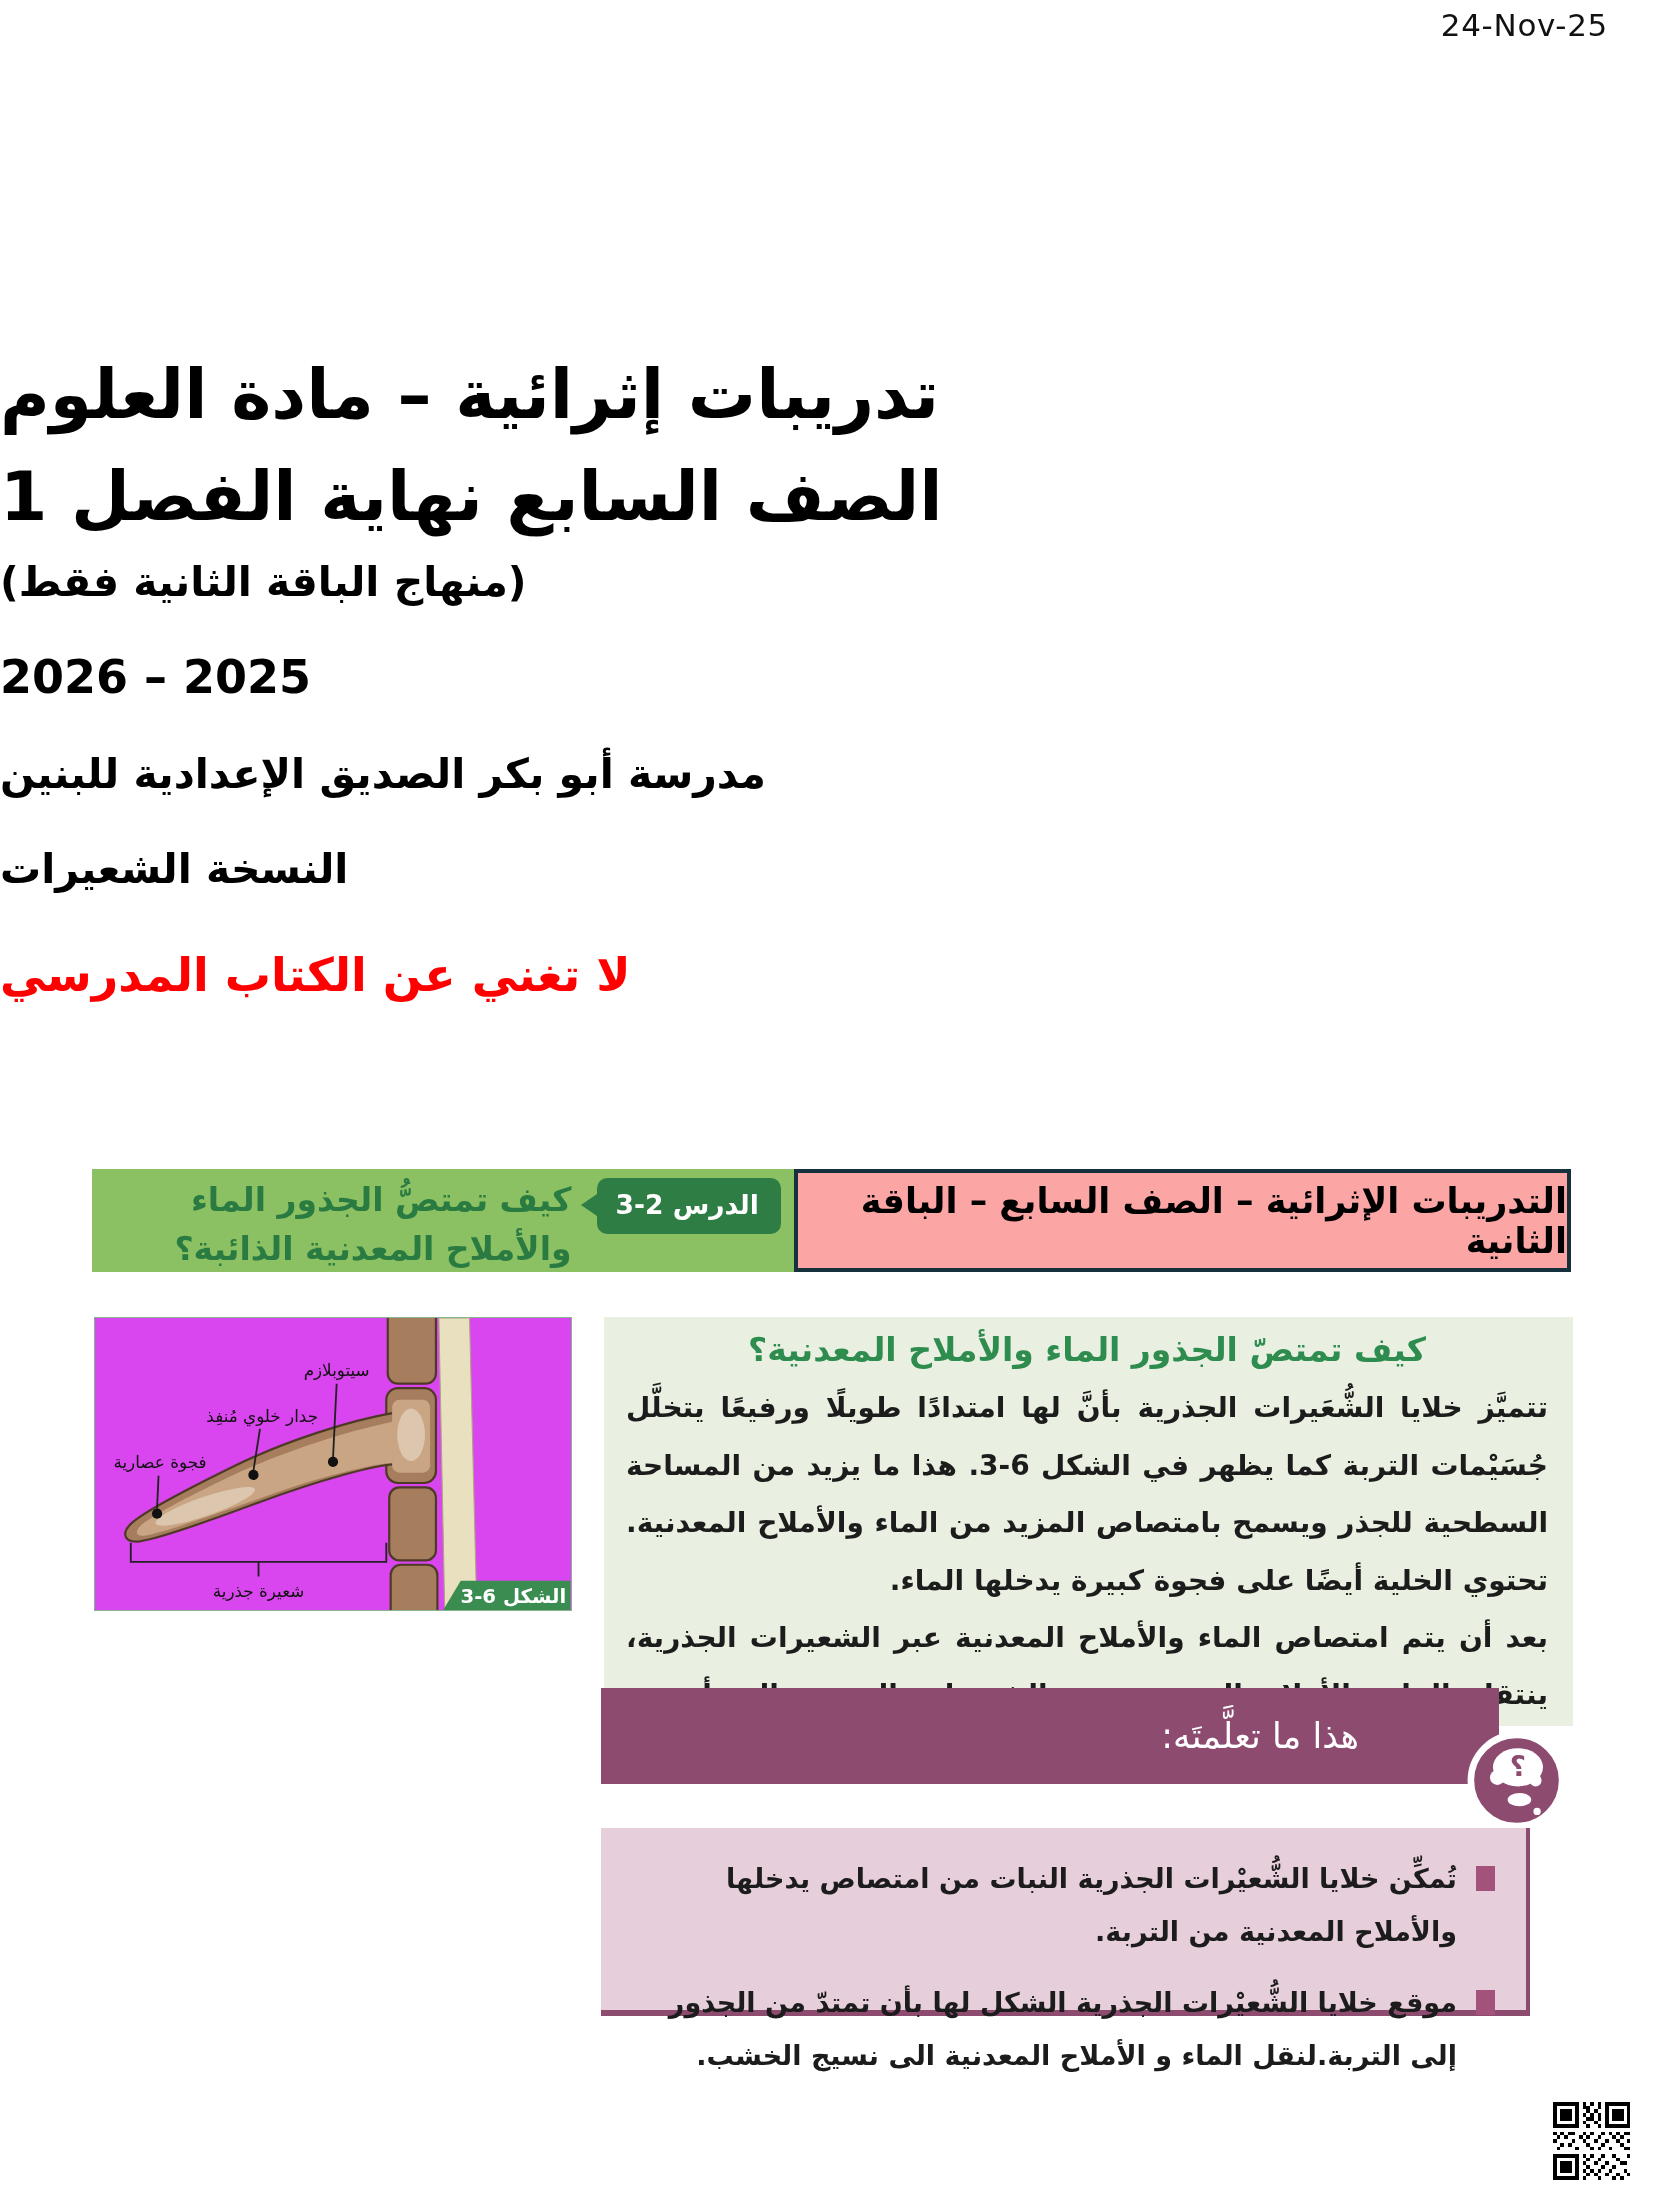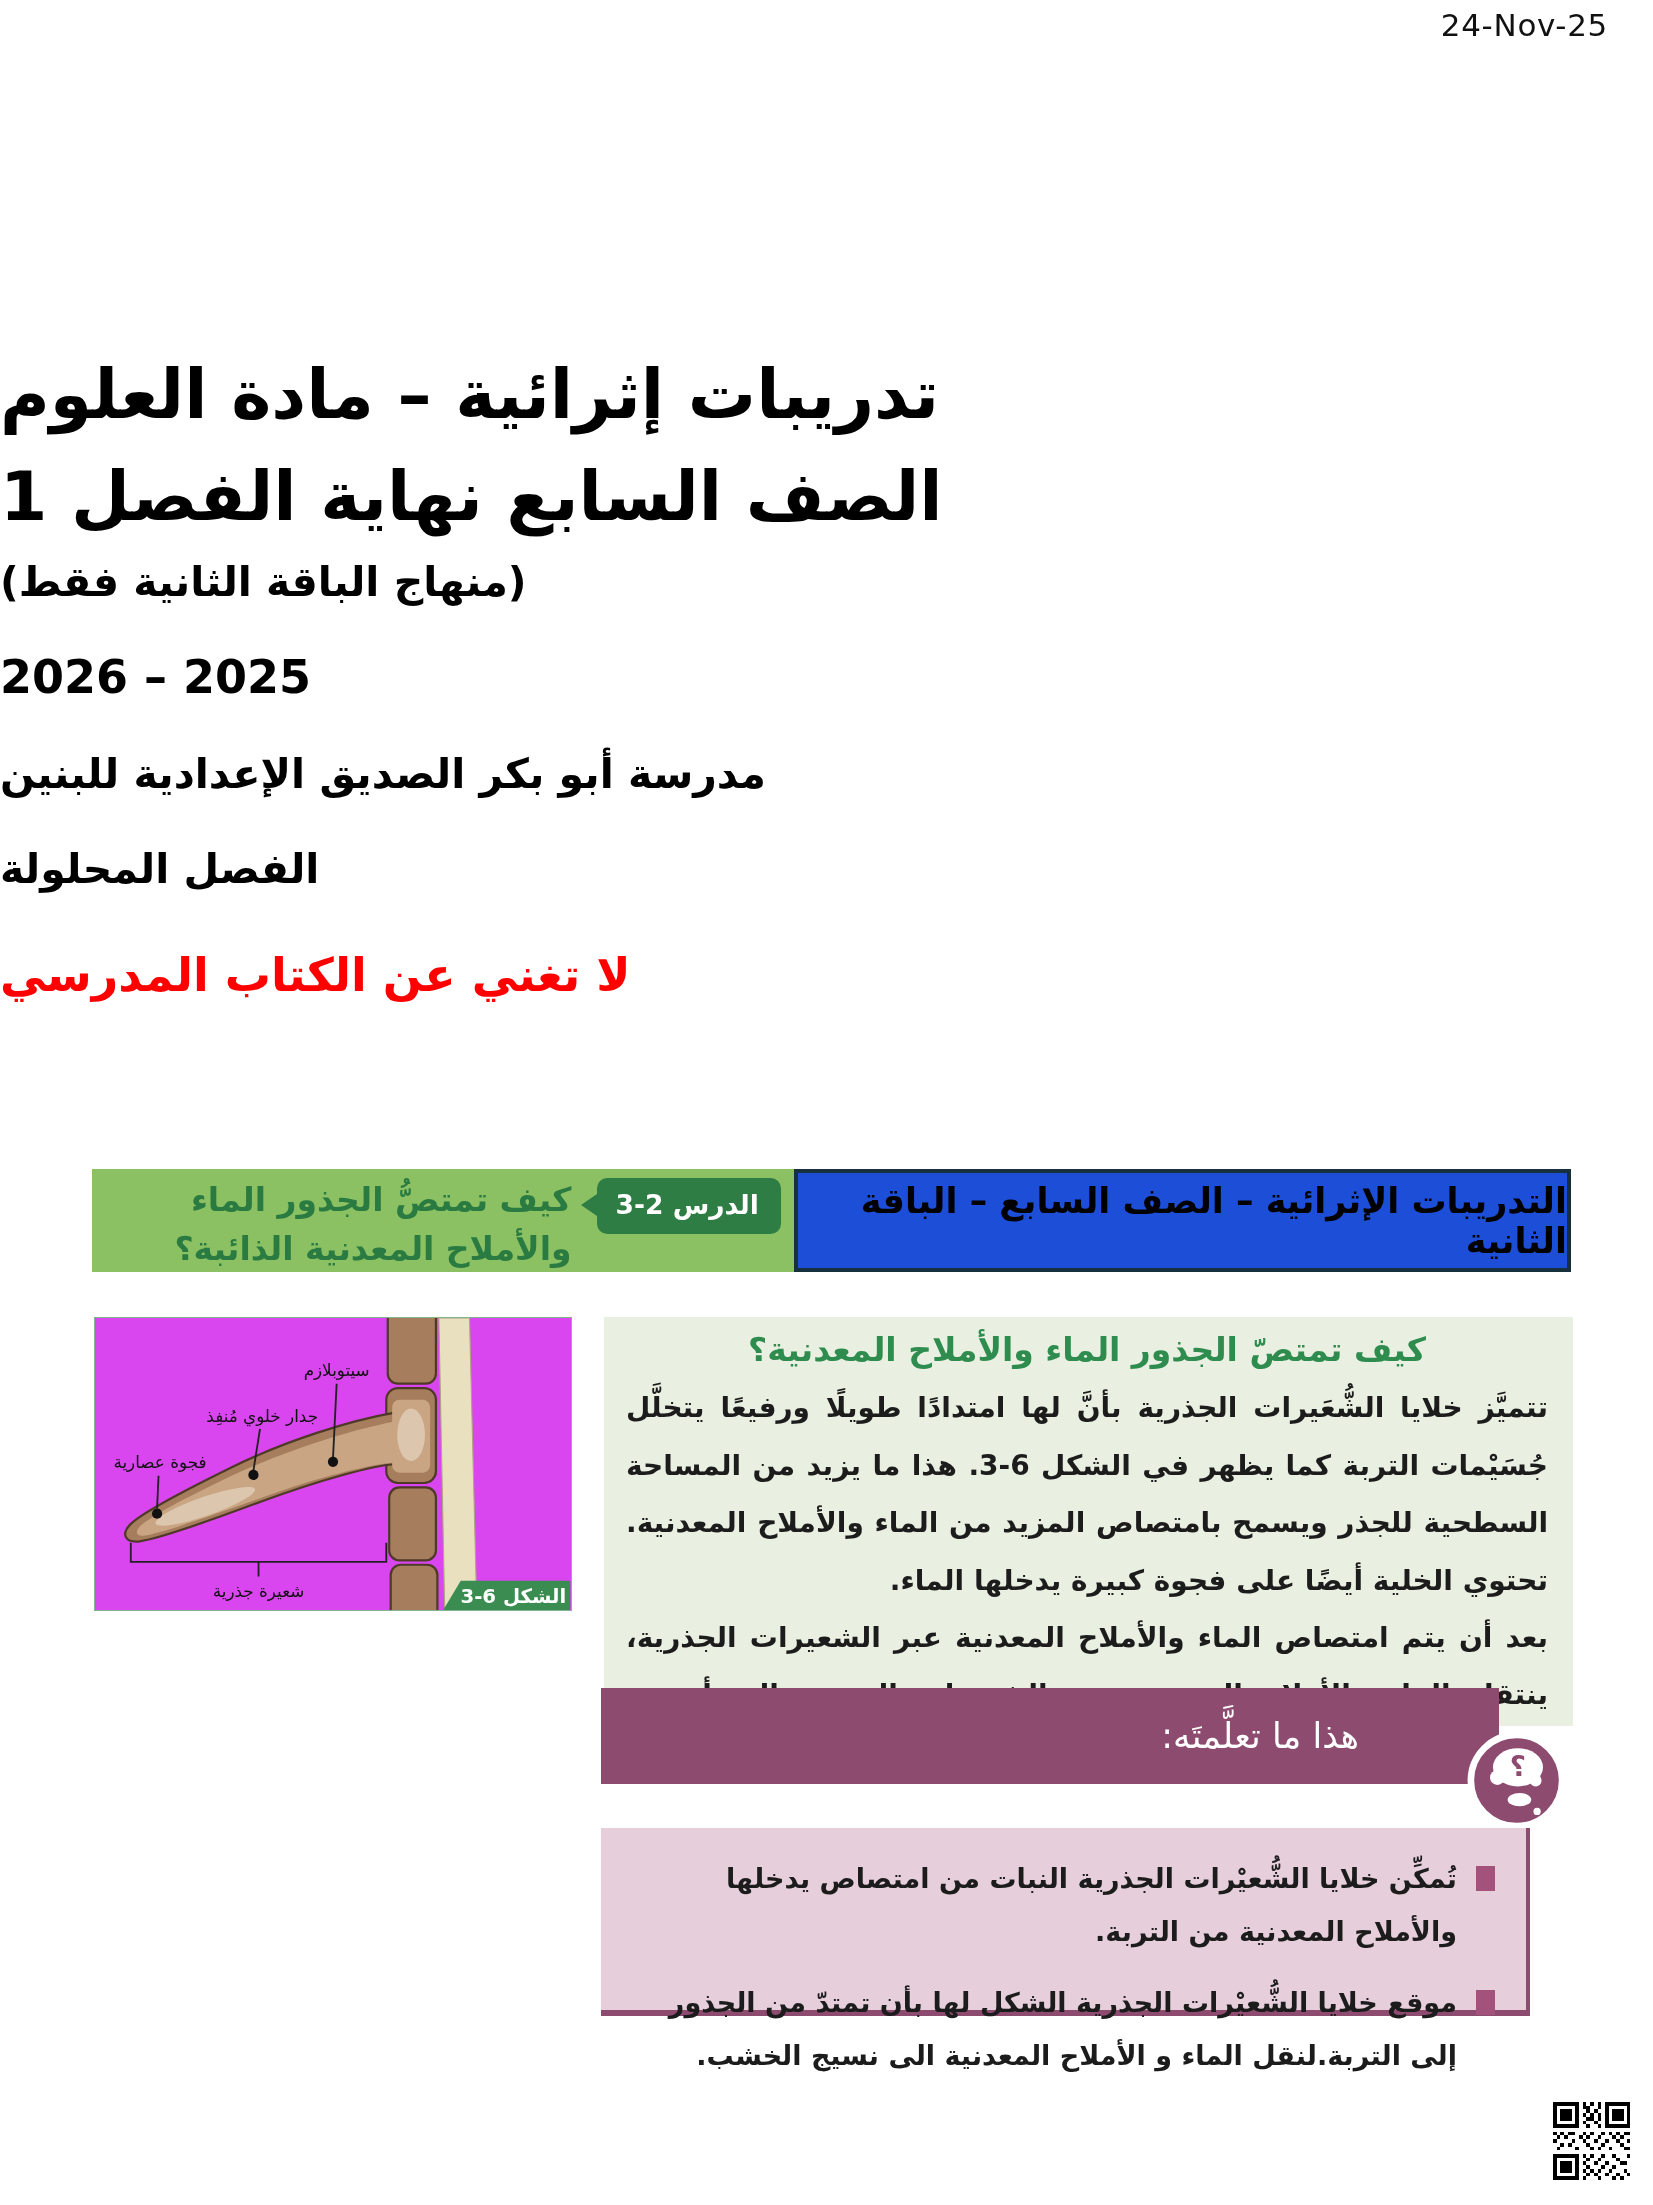--- a/index.html
+++ b/index.html
@@ -31,21 +31,21 @@
     float:right; position:relative; background:#2e7d45; color:#fff;
     font-size:26.5px; font-weight:bold; padding:7.4px 22px 8.8px 19px;
     border-radius:10.3px; margin:2.9px 0 7.4px 25px; direction:rtl;
   }
   .badge-pill::before{
     content:""; position:absolute; top:50%; right:100%; margin-top:-11.8px;
     border-top:11.8px solid transparent; border-bottom:11.8px solid transparent;
     border-right:16px solid #2e7d45;
   }
   .banner{
-    width:777px; height:103px; background:#1d4ed8; border:4.4px solid #17303d; box-sizing:border-box;
+    width:777px; height:103px; background:#fca5a5; border:4.4px solid #17303d; box-sizing:border-box;
     display:flex; align-items:center; justify-content:center;
     font-size:35px; font-weight:bold; color:#000; direction:rtl;
   }
   
   .figure-box{
     position:absolute; top:1317px; left:94px; width:478px; height:294px;
     background:#d946ef; border:1.5px solid #86b48e; box-sizing:border-box;
   }
   .figure-box svg{ display:block; width:100%; height:100%;}
   .fig-label{ font-size:23px; fill:#111; font-family:"DejaVu Sans",sans-serif;}
@@ -93,21 +93,21 @@
 <div class="page">
 
   <div class="date">24-Nov-25</div>
 
   <div class="cover">
     <div class="title">تدريبات إثرائية – مادة العلوم</div>
     <div class="title">الصف السابع نهاية الفصل 1</div>
     <div class="subtitle">(منهاج الباقة الثانية فقط)</div>
     <div class="years">2025 – 2026</div>
     <div class="school">مدرسة أبو بكر الصديق الإعدادية للبنين</div>
-    <div class="version">الفصل المحلولة</div>
+    <div class="version">النسخة الشعيرات</div>
     <div class="disclaimer">لا تغني عن الكتاب المدرسي</div>
   </div>
 
   <div class="band">
     <div class="lesson-box">
       <span class="badge-pill">الدرس 2-3</span>
       <span>كيف تمتصُّ الجذور الماء والأملاح المعدنية الذائبة؟</span>
     </div>
     <div class="banner">
       <span>التدريبات الإثرائية – الصف السابع – الباقة الثانية</span>

